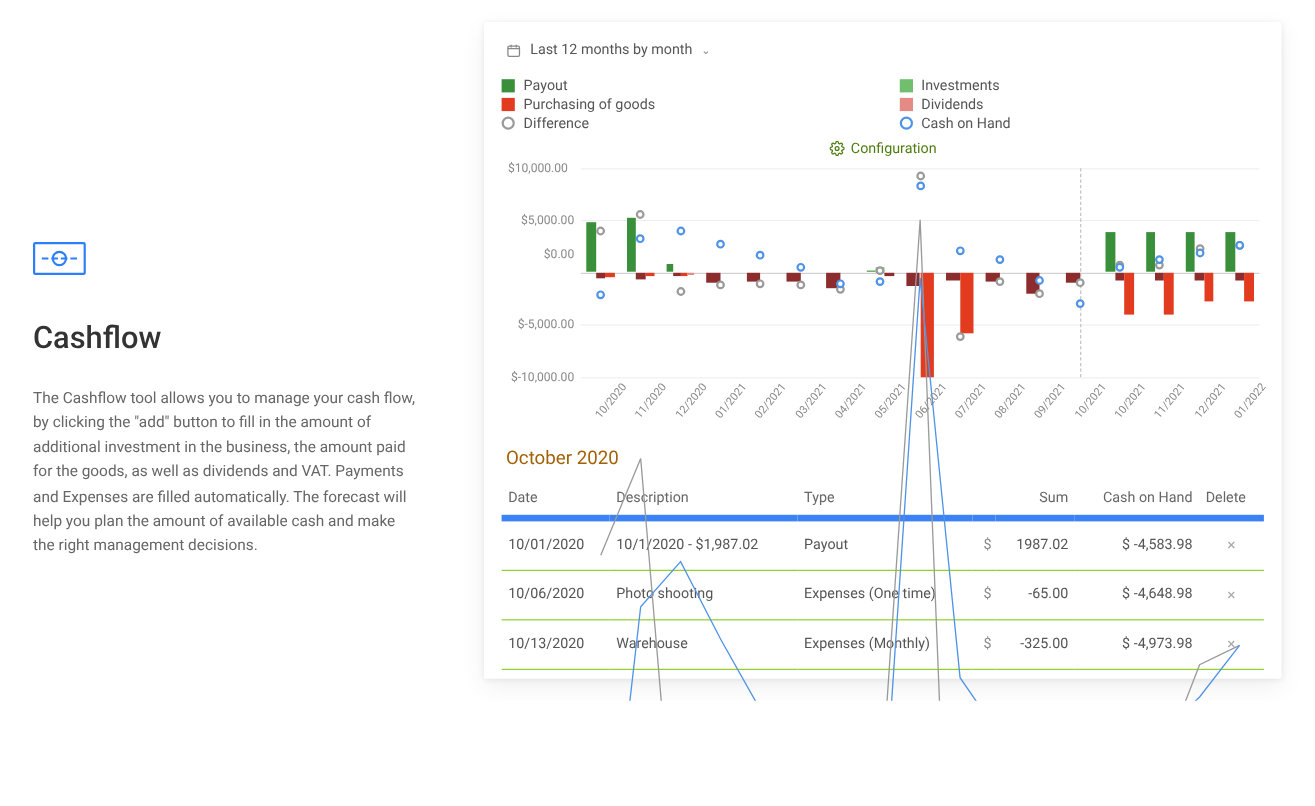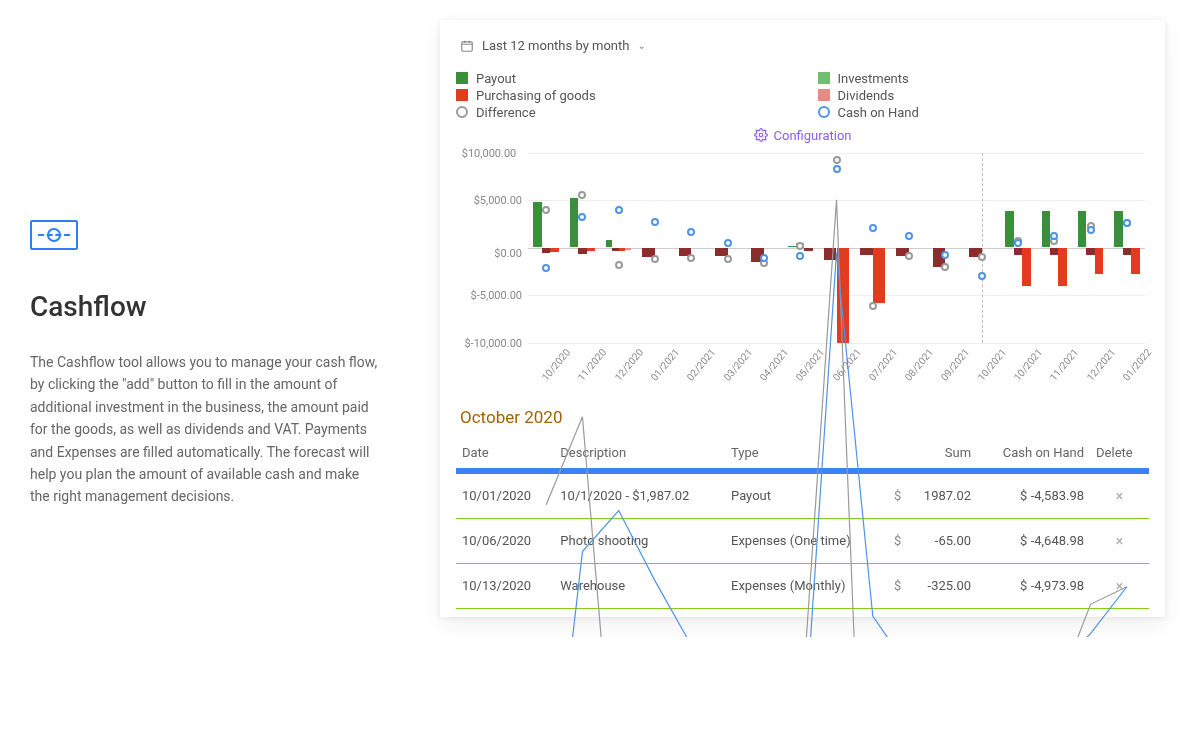--- a/index.html
+++ b/index.html
@@ -42,21 +42,21 @@
   .legend {
     display: grid; grid-template-columns: 1fr 1fr; gap: 2px 30px;
     margin: 14px 0 8px; font-size: 13px; color: #555;
   }
   .lg { display: flex; align-items: center; gap: 8px; }
   .sw { width: 12px; height: 12px; display: inline-block; }
   .sw.circle { width: 12px; height: 12px; border: 2px solid; border-radius: 50%; background:#fff; }
 
   .config-link {
     display: flex; gap: 6px; justify-content: center;
-    color: #8b5cf6; font-size: 13px; margin: 4px 0 10px; cursor: pointer;
+    color: #4d7c0f; font-size: 13px; margin: 4px 0 10px; cursor: pointer;
   }
 
   .chart { position: relative; height: 230px; margin-top: 6px; }
   .y-axis { position: absolute; left: 0; top: 0; bottom: 40px; width: 70px; }
   .y-tick { position: absolute; left: 0; width: 66px; text-align: right; font-size: 11px; color: #888; transform: translateY(-50%); }
   .plot { position: absolute; left: 72px; right: 4px; top: 0; bottom: 40px; }
   .grid-line { position: absolute; left: 0; right: 0; border-top: 1px solid #eee; }
   .x-labels { position: absolute; left: 72px; right: 4px; bottom: 0; height: 38px; }
   .x-label { position: absolute; bottom: 4px; font-size: 10px; color: #888; transform-origin: left top; transform: rotate(-50deg) translate(-10px, 0); white-space: nowrap; }
 
@@ -125,21 +125,21 @@
           <circle cx="12" cy="12" r="3"></circle>
           <path d="M19.4 15a1.7 1.7 0 0 0 .34 1.87l.06.06a2 2 0 1 1-2.83 2.83l-.06-.06a1.7 1.7 0 0 0-1.87-.34 1.7 1.7 0 0 0-1 1.56V21a2 2 0 0 1-4 0v-.09a1.7 1.7 0 0 0-1-1.56 1.7 1.7 0 0 0-1.87.34l-.06.06a2 2 0 1 1-2.83-2.83l.06-.06a1.7 1.7 0 0 0 .34-1.87 1.7 1.7 0 0 0-1.56-1H3a2 2 0 0 1 0-4h.09a1.7 1.7 0 0 0 1.56-1 1.7 1.7 0 0 0-.34-1.87l-.06-.06a2 2 0 1 1 2.83-2.83l.06.06a1.7 1.7 0 0 0 1.87.34H9a1.7 1.7 0 0 0 1-1.56V3a2 2 0 0 1 4 0v.09a1.7 1.7 0 0 0 1 1.56 1.7 1.7 0 0 0 1.87-.34l.06-.06a2 2 0 1 1 2.83 2.83l-.06.06a1.7 1.7 0 0 0-.34 1.87V9a1.7 1.7 0 0 0 1.56 1H21a2 2 0 0 1 0 4h-.09a1.7 1.7 0 0 0-1.56 1z"></path>
         </svg>
       <span>Configuration</span>
     </div>
 
     <div class="chart">
       <div class="y-axis" id="yaxis">
           <div class="y-tick" style="top: 0px; text-align: center;">$10,000.00</div>
           <div class="y-tick" style="top: 47.5px;">$5,000.00</div>
-          <div class="y-tick" style="top: 100px;">$0.00</div>
+          <div class="y-tick" style="top: 78px;">$0.00</div>
           <div class="y-tick" style="top: 142.5px;">$-5,000.00</div>
           <div class="y-tick" style="top: 190px;">$-10,000.00</div>
         </div>
       <div class="plot" id="plot">
           <div class="grid-line" style="top: 0px;"></div>
           <div class="grid-line" style="top: 47.5px;"></div>
           <div class="grid-line" style="top: 95px; border-top-color: rgb(204, 204, 204);"></div>
           <div class="grid-line" style="top: 142.5px;"></div>
           <div class="grid-line" style="top: 190px;"></div>
           <div style="position: absolute; top: 0px; bottom: 0px; left: 73.5294%; border-left: 1px dashed rgb(187, 187, 187);"></div>

